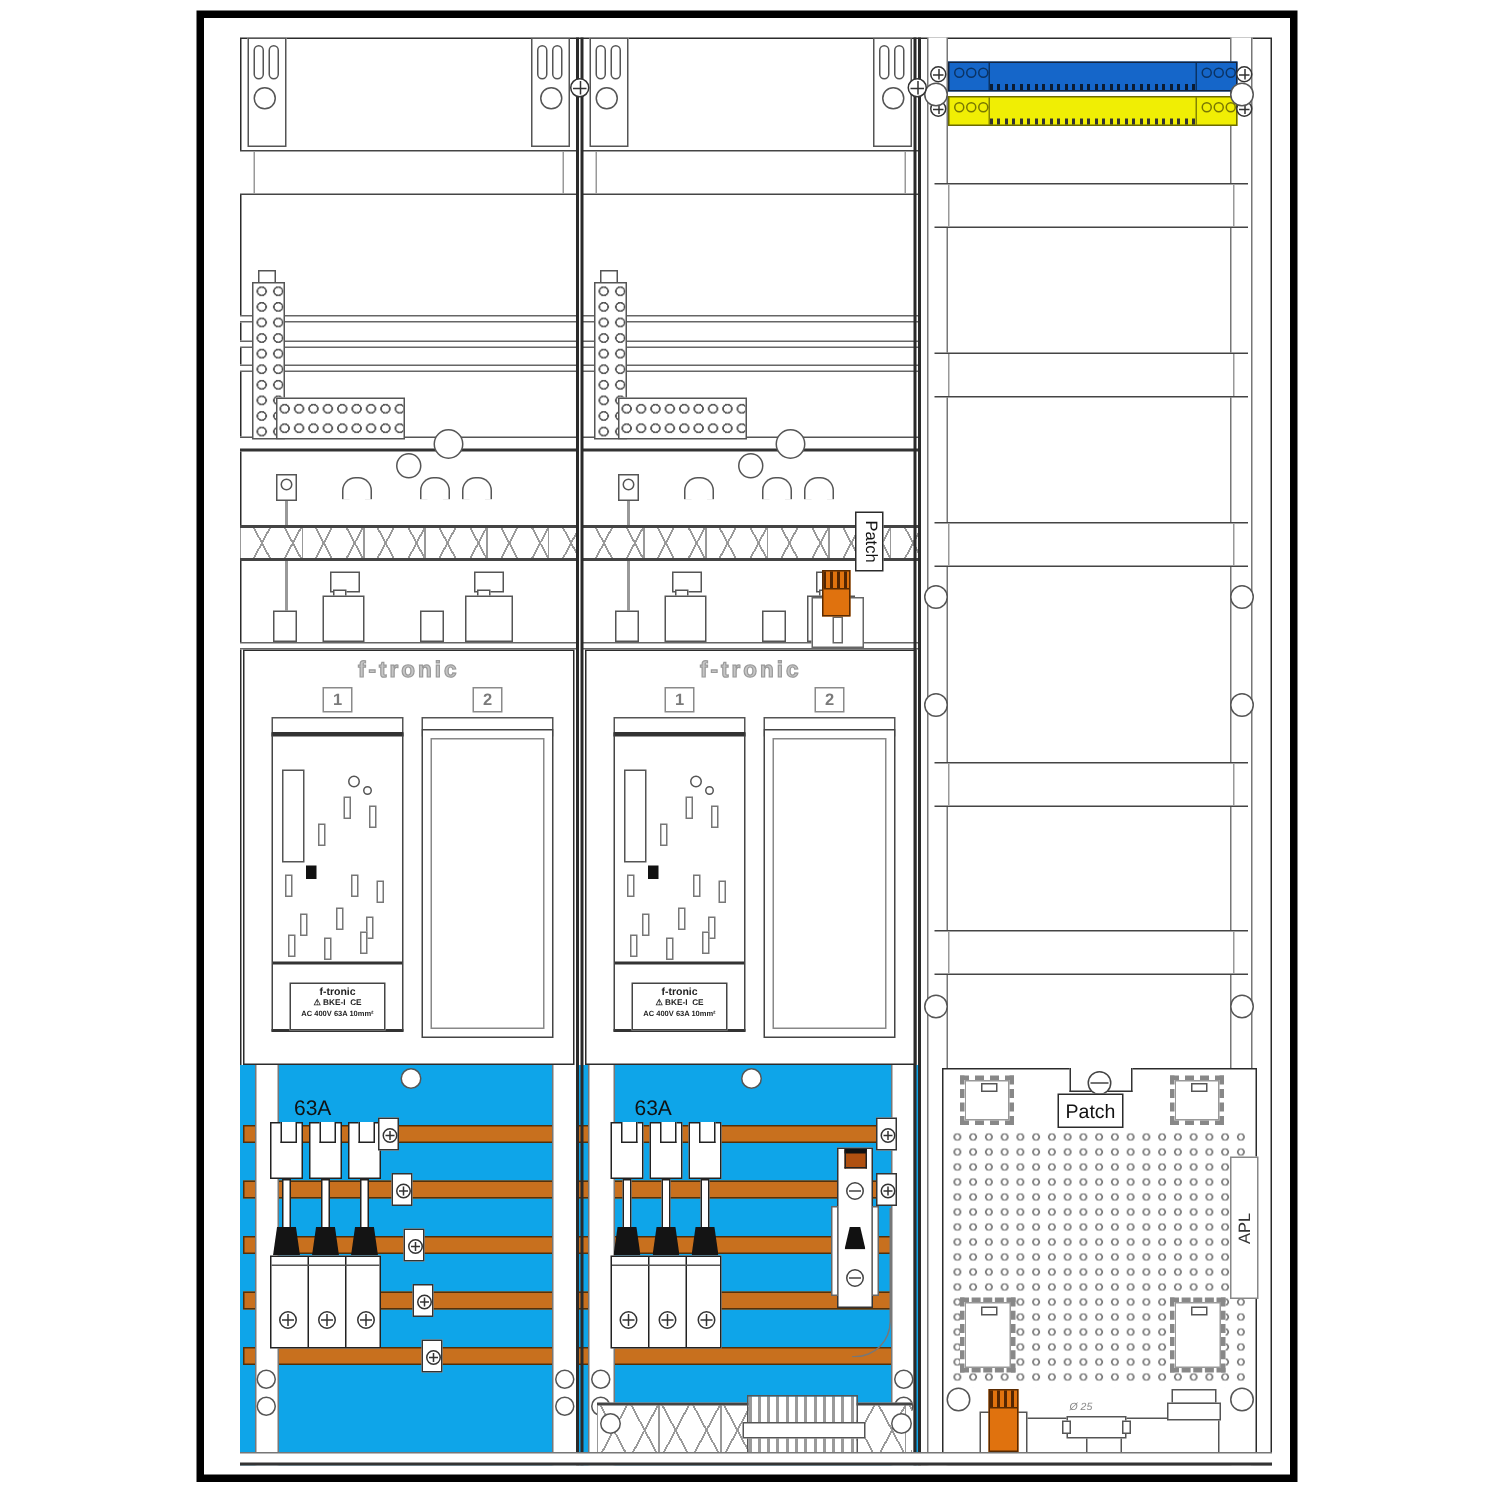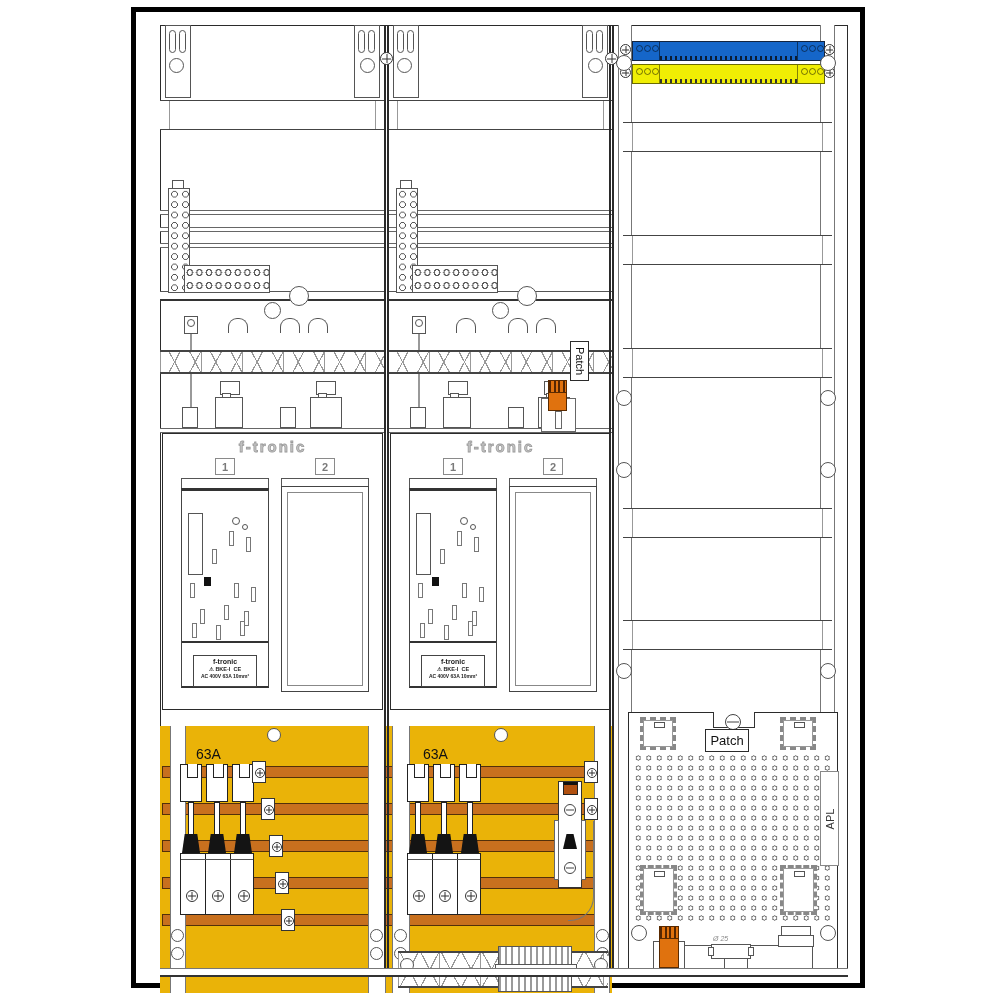--- a/index.html
+++ b/index.html
@@ -56,21 +56,21 @@
 </style>
 </head>
 <body>
 
 <div class="page">
 
   <div class="a" style="left:131px;top:7px;width:734px;height:981px;border:5px solid #000;background:#fff"></div>
 
   <div class="a b2" style="left:160px;top:25px;width:688px;height:952px;background:#fff"></div>
 
-  <div class="a" style="left:160px;top:726px;width:452px;height:267px;background:#eab308">
+  <div class="a" style="left:160px;top:710px;width:452px;height:267px;background:#0ea5e9">
 
     <div class="a busbar" style="left:2px;top:40px;width:448px;height:12px"></div>
     <div class="a busbar" style="left:2px;top:77px;width:448px;height:12px"></div>
     <div class="a busbar" style="left:2px;top:114px;width:448px;height:12px"></div>
     <div class="a busbar" style="left:2px;top:151px;width:448px;height:12px"></div>
     <div class="a busbar" style="left:2px;top:188px;width:448px;height:12px"></div>
 
     <div class="a post" style="left:10px;top:0;width:16px;height:267px"></div>
     <div class="a post" style="left:208px;top:0;width:18px;height:267px"></div>
     <div class="a post" style="left:232px;top:0;width:18px;height:267px"></div>

